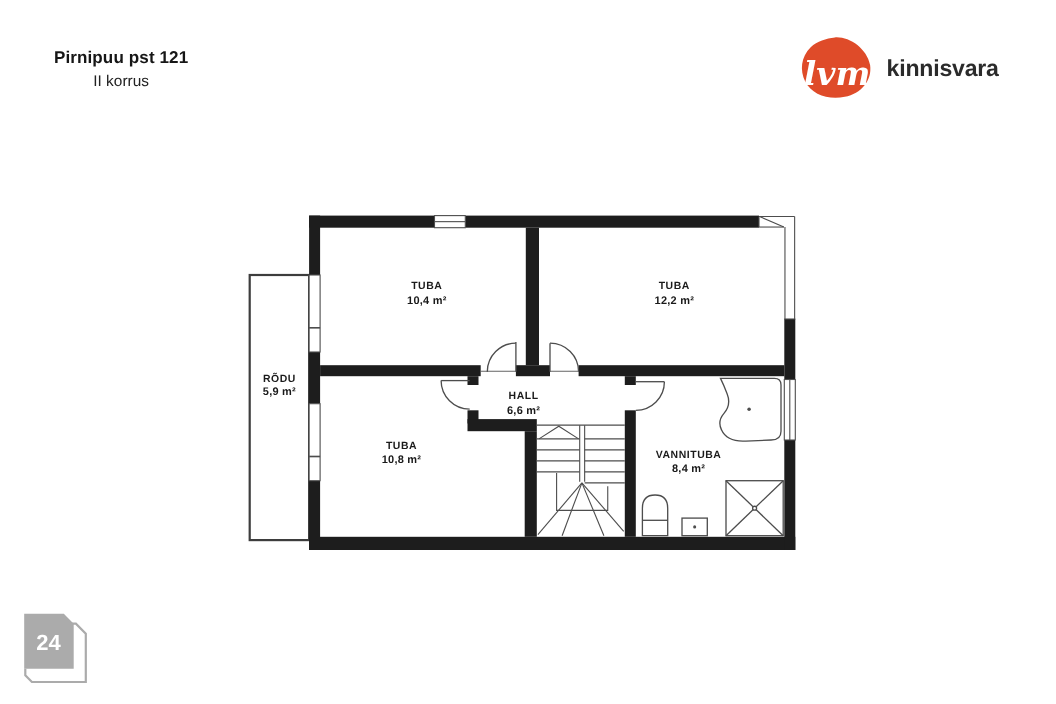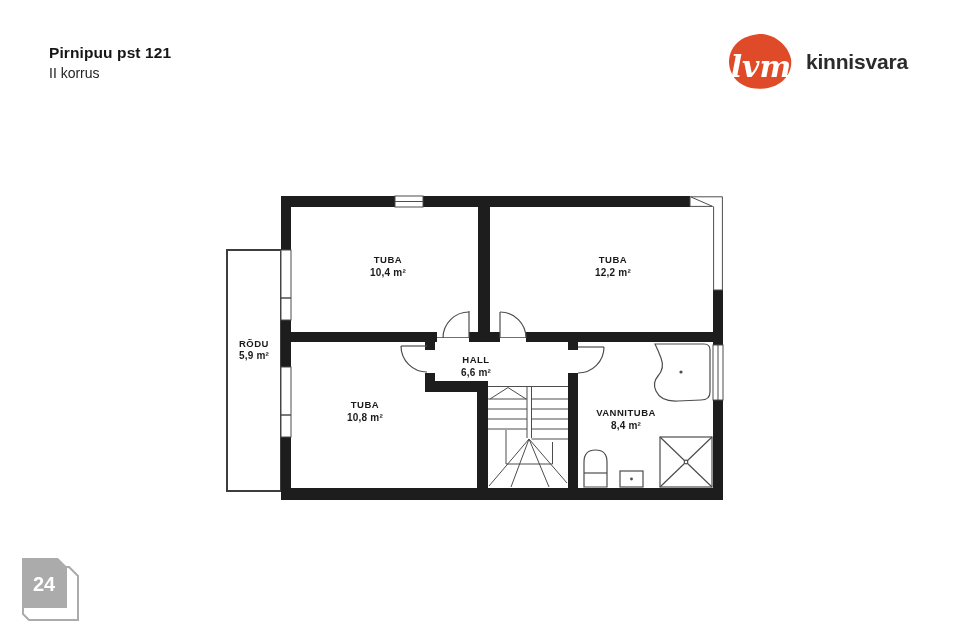--- a/index.html
+++ b/index.html
@@ -1,20 +1,20 @@
 <!DOCTYPE html>
 <html><head>
 <meta charset="utf-8">
 <style>
   html,body{margin:0;padding:0;background:#fff;}
   #page{position:relative;width:960px;height:640px;background:#ffffff;overflow:hidden;
         font-family:"Liberation Sans", sans-serif;}
   #header{position:absolute;left:49px;top:44px;color:#161616;}
   #header .title{font-size:15.5px;font-weight:700;letter-spacing:.1px;}
-  #header .subtitle{font-size:14px;font-weight:400;margin-top:3px;color:#222;}
+  #header .subtitle{font-size:14px;font-weight:400;margin-top:3px;color:#222;text-align:center;}
   svg{position:absolute;left:0;top:0;}
   text{font-family:"Liberation Sans", sans-serif;}
   .room-name{font-size:9.5px;font-weight:700;letter-spacing:.5px;fill:#1a1a1a;}
   .room-area{font-size:10px;font-weight:600;letter-spacing:.2px;fill:#1a1a1a;}
 </style>
 </head>
 <body>
 
 <div id="page">
 

